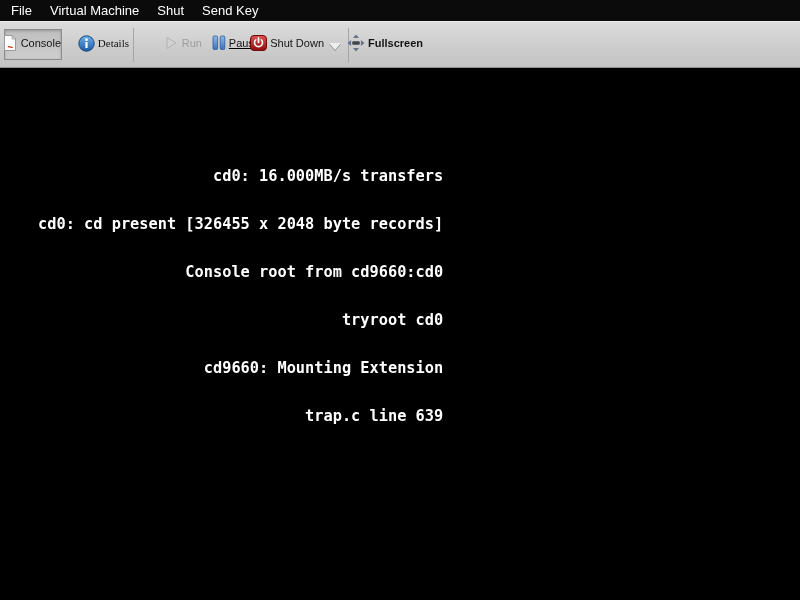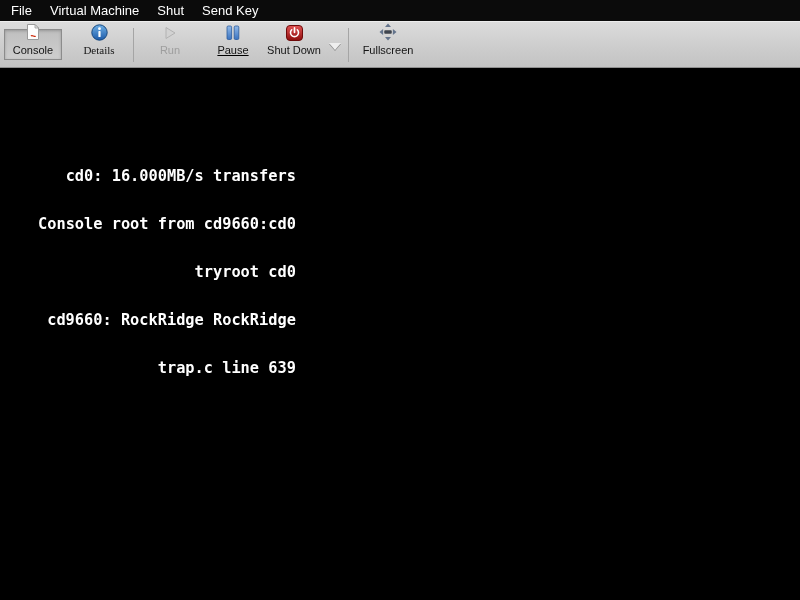--- a/index.html
+++ b/index.html
@@ -19,37 +19,37 @@
   }
 
   
   .toolbar{
     position:absolute;top:21px;left:0;width:800px;height:47px;box-sizing:border-box;
     background:linear-gradient(180deg,#dcdcdc 0%,#cdcdcd 55%,#c3c3c3 100%);
     border-top:1px solid #ededed;border-bottom:1px solid #8f8f8f;
     display:flex;align-items:center;padding-left:4px;
   }
   .tb-btn{
-    display:flex;flex-direction:column;align-items:center;justify-content:flex-end;
+    display:flex;align-items:center;justify-content:flex-end;
     gap:3px;height:31px;box-sizing:border-box;border:1px solid transparent;border-radius:0;
     padding-bottom:3px;
   }
   .tb-btn .icon-slot{height:19px;display:flex;align-items:center;justify-content:center;}
   .tb-btn .lbl{font-size:11px;color:#141414;white-space:nowrap;}
   .tb-btn.active{
     background:linear-gradient(180deg,#bfbfbf,#cecece);
     border-color:#8c8c8c;box-shadow:inset 0 1px 3px rgba(0,0,0,.22);
   }
   .tb-btn.disabled .lbl{color:#9e9e9e;}
   .w-console{width:58px;}
   .w-details{width:62px;margin-left:6px;font-family:Liberation Serif, serif;}
   .w-run{width:66px;}
   .w-pause{width:56px;margin-left:2px;text-decoration:underline;}
   .w-shutdown{width:62px;margin-left:2px;}
-  .w-fullscreen{width:72px;}
+  .w-fullscreen{width:72px;font-weight:bold;}
   .tb-sep{width:1px;height:34px;background:#a5a5a5;margin:0 3px;}
   .dropdown-toggle{
     width:20px;height:41px;display:flex;align-items:center;justify-content:center;
   }
   .arrow-down{
     width:0;height:0;border-left:6px solid transparent;border-right:6px solid transparent;
     border-top:7px solid #eeeeee;margin-top:4px;
     filter:drop-shadow(0 1px 0 #888888);
   }
 
@@ -170,23 +170,24 @@
         </svg>
       </span>
       <span class="lbl">Fullscreen</span>
     </div>
 
   </div>
 
   <div class="console-screen">
     <div class="console-text">
       <div class="console-line">cd0: 16.000MB/s transfers</div>
+      <div class="console-line">cd0: cd present [326455 x 2048 byte records]</div>
       <div class="console-line">Console root from cd9660:cd0</div>
       <div class="console-line">tryroot cd0</div>
-      <div class="console-line">cd9660: RockRidge RockRidge</div>
+      <div class="console-line">cd9660: Mounting Extension</div>
       <div class="console-line">trap.c line 639</div>
       <div class="console-line"></div>
       <div class="console-line"></div>
       
       
       
       
       
       
       

